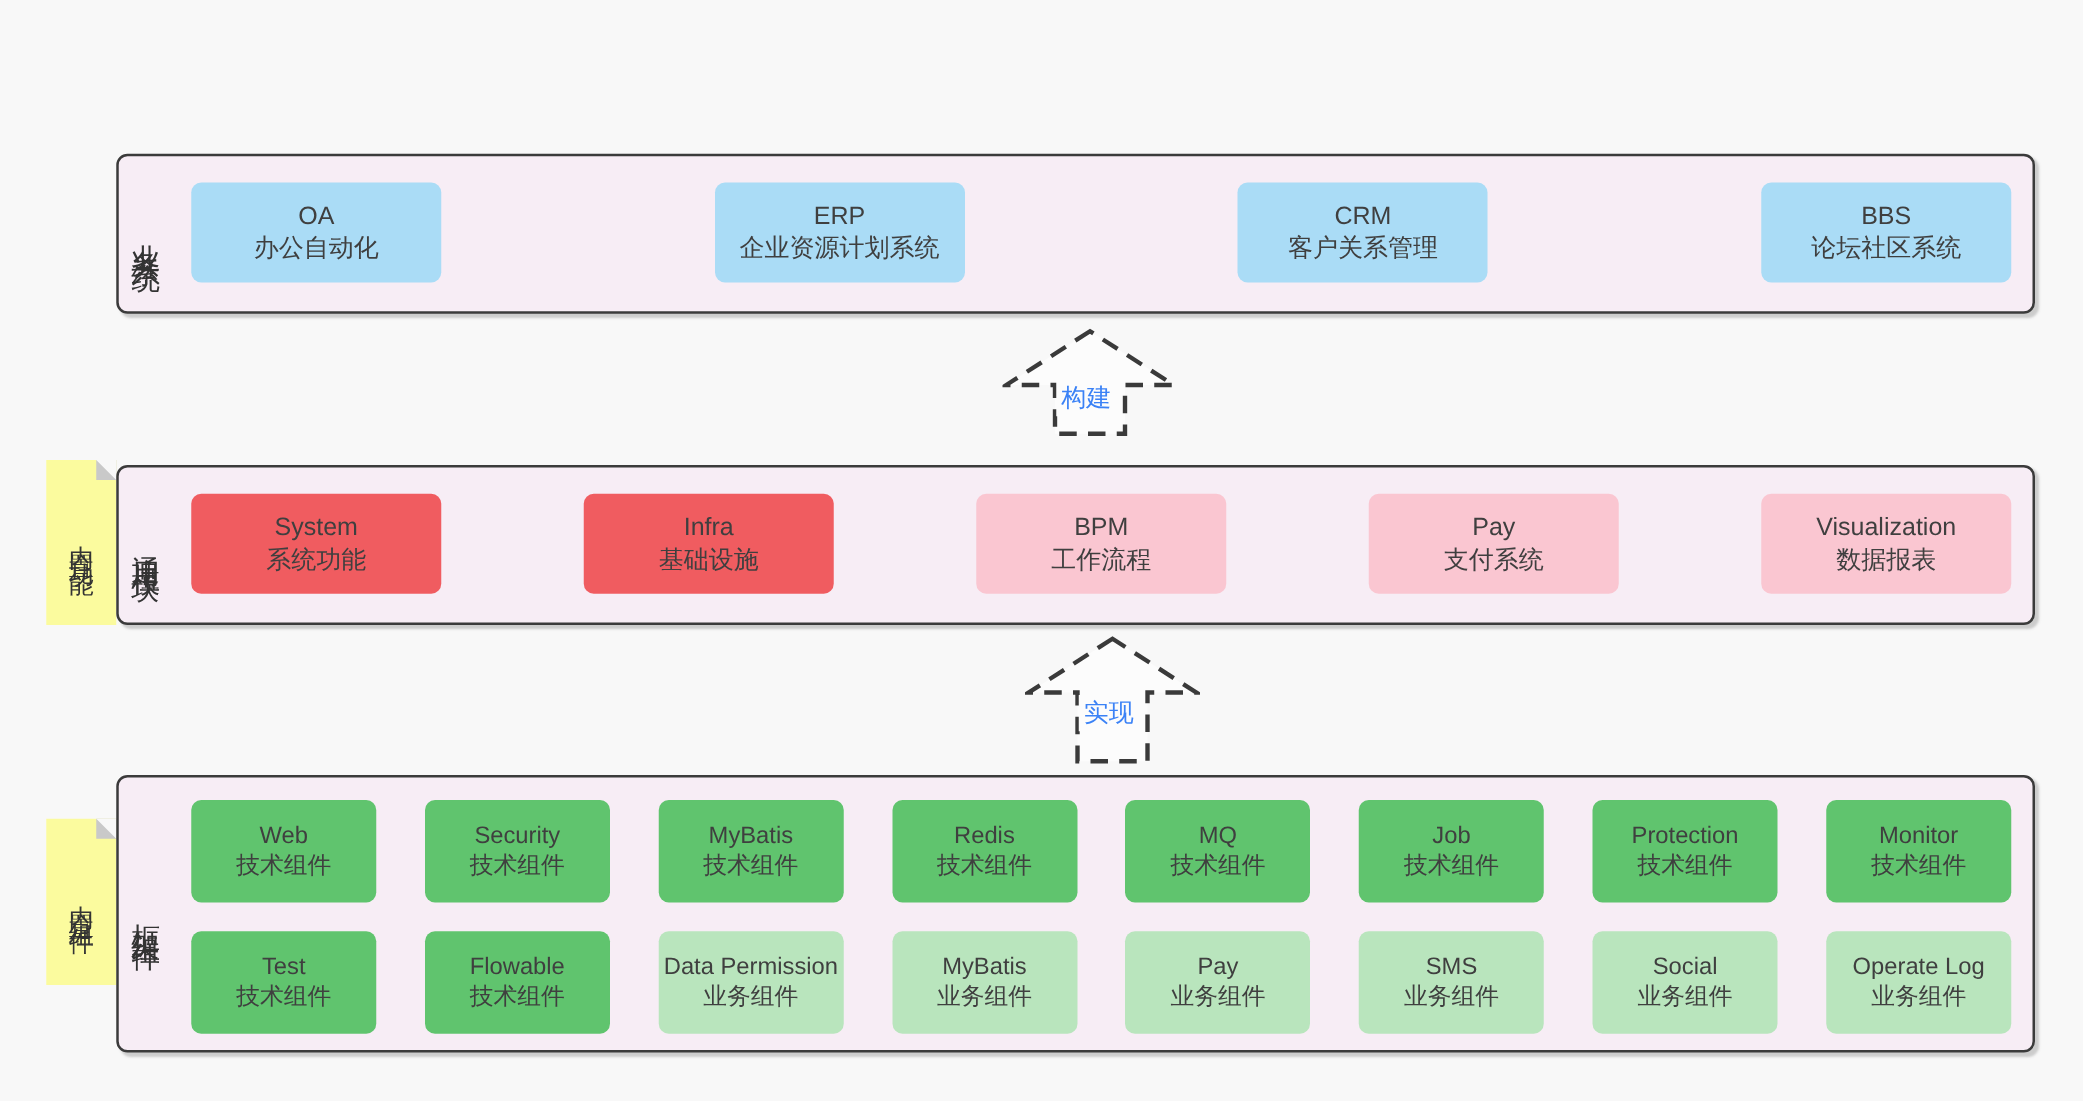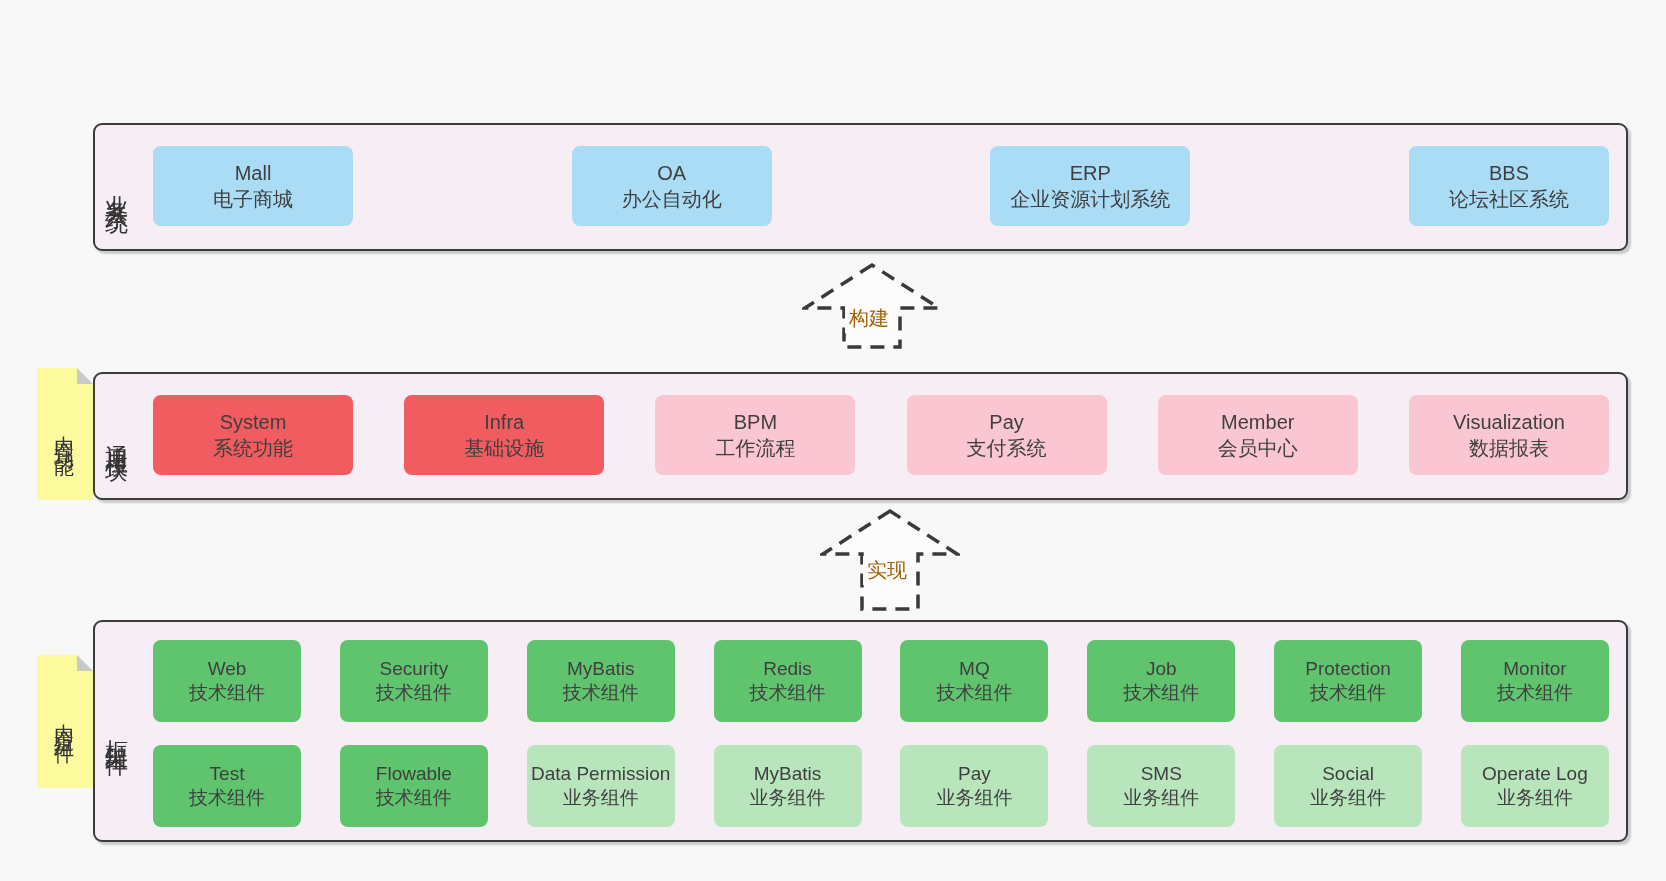--- a/index.html
+++ b/index.html
@@ -39,44 +39,44 @@
   .sticky-2{top:655px;height:133px;}
   .sticky .vtext{writing-mode:vertical-rl;text-orientation:upright;font-size:20px;
                  letter-spacing:7px;color:#333;}
   .fold{position:absolute;top:0;right:0;width:0;height:0;border-style:solid;
         border-width:0 16px 16px 0;border-color:transparent #f8f8f8 #c9c9c9 transparent;}
 
   
   .arrow{position:absolute;}
   .arrow-1{left:802px;top:262px;width:140px;height:88px;}
   .arrow-2{left:820px;top:508px;width:140px;height:104px;}
-  .arrow-label{position:absolute;background:#fcfcfc;color:#a16207;font-size:20px;
+  .arrow-label{position:absolute;background:#fcfcfc;color:#3b82f6;font-size:20px;
                padding:1px 4px;white-space:nowrap;}
   .arrow-label-1{left:845px;top:304px;}
   .arrow-label-2{left:863px;top:556px;}
 </style>
 </head>
 <body>
 
 <div class="canvas">
 
   <div class="band band-1">
     <div class="vlabel">业务系统</div>
     <div class="row">
       <div class="box blue">
-        <div class="name">Mall</div>
-        <div class="desc">电子商城</div>
-      </div>
-      <div class="box blue">
         <div class="name">OA</div>
         <div class="desc">办公自动化</div>
       </div>
       <div class="box blue">
         <div class="name">ERP</div>
         <div class="desc">企业资源计划系统</div>
+      </div>
+      <div class="box blue">
+        <div class="name">CRM</div>
+        <div class="desc">客户关系管理</div>
       </div>
       <div class="box blue">
         <div class="name">BBS</div>
         <div class="desc">论坛社区系统</div>
       </div>
     </div>
   </div>
 
   <svg class="arrow arrow-1" viewBox="0 0 140 88">
     <path d="M70 3 L3 46 L42 46 L42 85 L98 85 L98 46 L137 46 Z" fill="#fcfcfc" stroke="#3a3a3a" stroke-width="3.5" stroke-dasharray="14 9"></path>
@@ -101,24 +101,20 @@
       </div>
       <div class="box pink">
         <div class="name">BPM</div>
         <div class="desc">工作流程</div>
       </div>
       <div class="box pink">
         <div class="name">Pay</div>
         <div class="desc">支付系统</div>
       </div>
       <div class="box pink">
-        <div class="name">Member</div>
-        <div class="desc">会员中心</div>
-      </div>
-      <div class="box pink">
         <div class="name">Visualization</div>
         <div class="desc">数据报表</div>
       </div>
     </div>
   </div>
 
   <svg class="arrow arrow-2" viewBox="0 0 140 104">
     <path d="M70 3 L3 46 L42 46 L42 101 L98 101 L98 46 L137 46 Z" fill="#fcfcfc" stroke="#3a3a3a" stroke-width="3.5" stroke-dasharray="14 9"></path>
   </svg>
   <div class="arrow-label arrow-label-2">实现</div>

